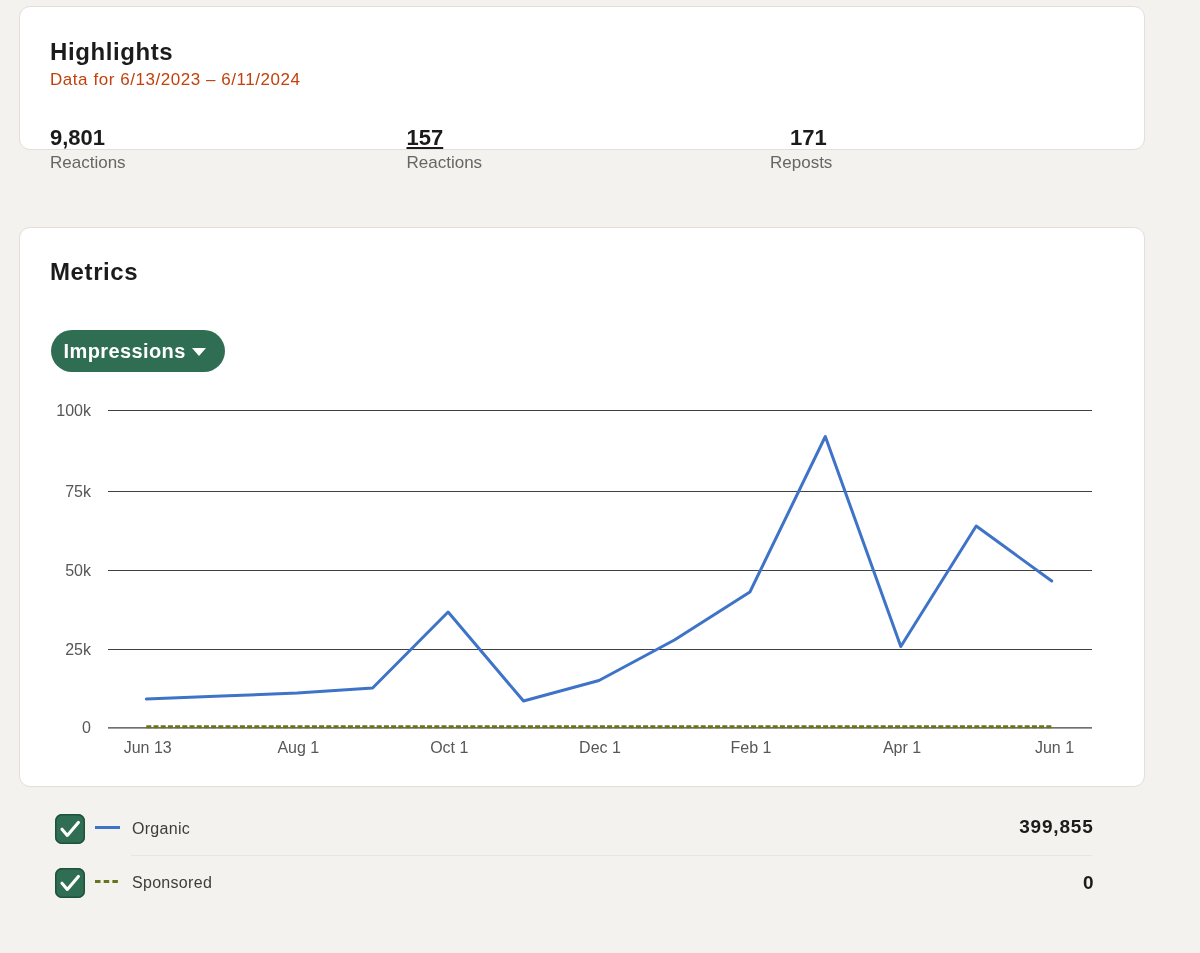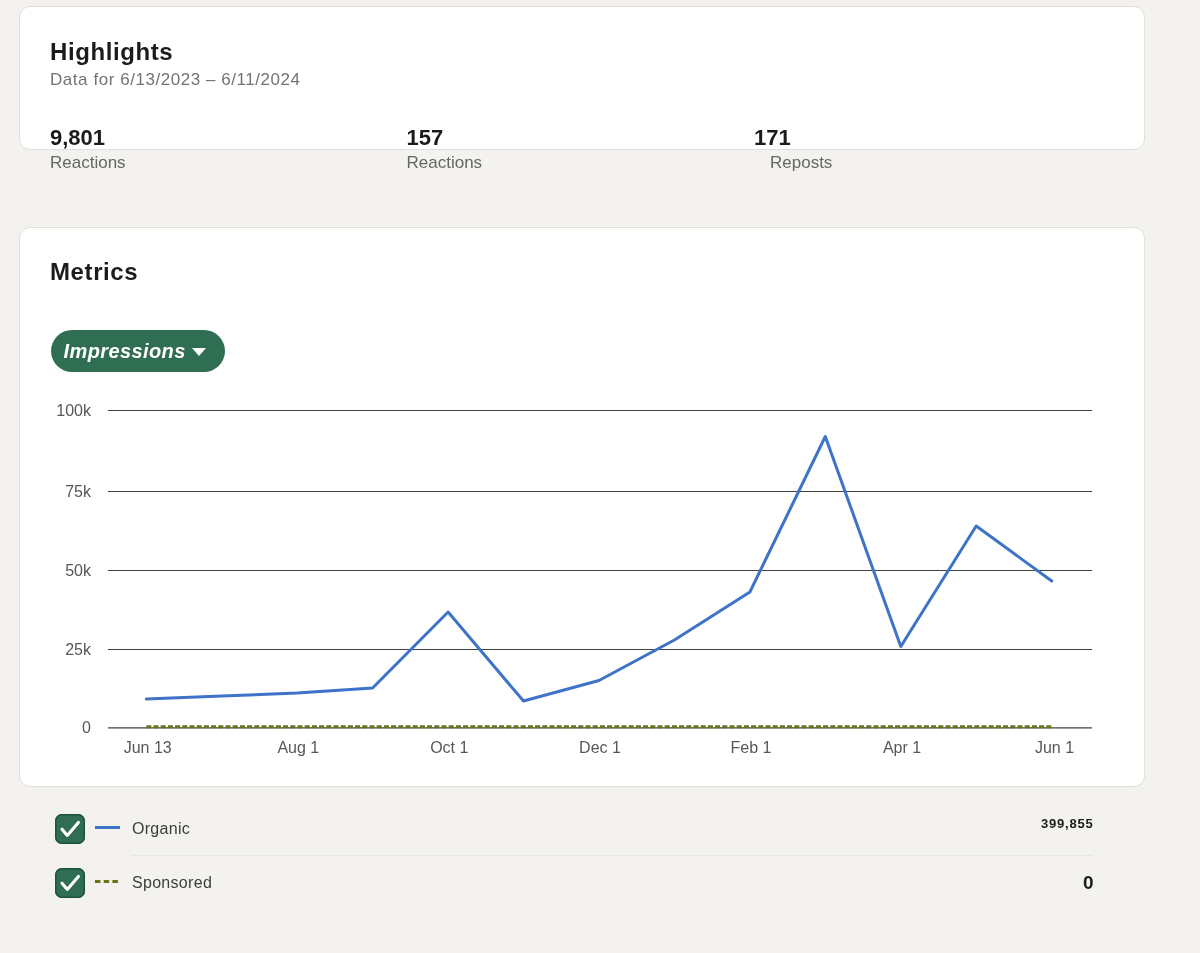--- a/index.html
+++ b/index.html
@@ -1,44 +1,44 @@
 <!DOCTYPE html>
 <html><head>
 <meta charset="utf-8">
 <style>
   html,body{margin:0;padding:0;}
   body{width:1200px;height:953px;background:#f4f2ee;font-family:"Liberation Sans",sans-serif;position:relative;overflow:hidden;}
   .card{position:absolute;left:19px;width:1126px;background:#ffffff;border:1px solid #e2dfda;border-radius:11px;box-sizing:border-box;}
   .abs{position:absolute;}
   .t-title{font-size:24px;font-weight:bold;color:#1b1b1b;line-height:1;letter-spacing:0.6px;}
-  .t-sub{font-size:17px;color:#737373;line-height:1;letter-spacing:0.55px;}
+  .t-sub{font-size:17px;color:#c2410c;line-height:1;letter-spacing:0.55px;}
   .t-val{font-size:22px;font-weight:bold;color:#1b1b1b;line-height:1;text-align:center;}
   .t-lab{font-size:17px;color:#666666;line-height:1;}
 </style>
 </head>
 <body>
 
 <div class="card" style="top:6px;height:144px;">
   <div class="abs t-title" style="left:30px;top:33px;">Highlights</div>
   <div class="abs t-sub" style="left:30px;top:64px;">Data for 6/13/2023 – 6/11/2024</div>
 
   <div class="abs t-val" style="left:30px;top:120px;">9,801</div>
   <div class="abs t-lab" style="left:30px;top:147px;">Reactions</div>
 
-  <div class="abs t-val" style="left:386.5px;top:120px;">157</div>
+  <div class="abs t-val" style="left:386.5px;top:120px;text-decoration:underline;">157</div>
   <div class="abs t-lab" style="left:386.5px;top:147px;">Reactions</div>
 
-  <div class="abs t-val" style="left:734px;top:120px;">171</div>
+  <div class="abs t-val" style="left:770px;top:120px;">171</div>
   <div class="abs t-lab" style="left:750px;top:147px;">Reposts</div>
 </div>
 
 <div class="card" style="top:227px;height:560px;">
   <div class="abs t-title" style="left:30px;top:32px;">Metrics</div>
 
-  <div class="abs" style="left:30.5px;top:102px;width:174px;height:42px;background:#2f6e53;border-radius:21px;font-style:italic;">
+  <div class="abs" style="left:30.5px;top:102px;width:174px;height:42px;background:#2f6e53;border-radius:21px;">
     <span class="abs" style="left:13px;top:11px;font-size:20px;font-weight:bold;color:#ffffff;line-height:1;letter-spacing:0.4px;">Impressions</span>
     <span class="abs" style="left:141px;top:18px;width:0;height:0;border-left:7px solid transparent;border-right:7px solid transparent;border-top:8px solid #ffffff;"></span>
   </div>
 
   <svg class="abs" style="left:-1px;top:-1px;" width="1126" height="708" viewBox="0 0 1126 708">
 
     <g stroke="#414141" stroke-width="1">
       <line x1="89" y1="183.5" x2="1073" y2="183.5"></line>
       <line x1="89" y1="264.5" x2="1073" y2="264.5"></line>
       <line x1="89" y1="343.5" x2="1073" y2="343.5"></line>
@@ -72,21 +72,21 @@
 
   <div class="abs" style="left:34.5px;top:586px;width:30px;height:30px;background:#2f6e53;border-radius:7px;box-shadow:inset 0 0 0 1.5px #1e5239;">
     <svg width="30" height="30" viewBox="0 0 30 30">
         <polyline points="7,15.2 12.3,21.4 23.4,8.4" fill="none" stroke="#ffffff" stroke-width="3.1" stroke-linecap="round" stroke-linejoin="round"></polyline>
       </svg>
   </div>
   <svg class="abs" style="left:75px;top:598px;" width="25" height="3">
       <line x1="0" y1="1.5" x2="25" y2="1.5" stroke="#3e73c8" stroke-width="3"></line>
     </svg>
   <div class="abs" style="left:112px;top:593px;font-size:16px;color:#3d3d3d;line-height:1;letter-spacing:0.3px;text-align:center;">Organic</div>
-  <div class="abs" style="right:50.5px;top:589px;font-size:13px;font-weight:bold;color:#1b1b1b;line-height:1;letter-spacing:0.8px;text-align:right;">399,855</div>
+  <div class="abs" style="right:50.5px;top:589px;font-size:19px;font-weight:bold;color:#1b1b1b;line-height:1;letter-spacing:0.8px;text-align:right;">399,855</div>
 
   <div class="abs" style="left:111px;top:627px;width:961px;height:1px;background:#e6e6e6;"></div>
 
   <div class="abs" style="left:34.5px;top:640.4px;width:30px;height:30px;background:#2f6e53;border-radius:7px;box-shadow:inset 0 0 0 1.5px #1e5239;">
     <svg width="30" height="30" viewBox="0 0 30 30">
         <polyline points="7,15.2 12.3,21.4 23.4,8.4" fill="none" stroke="#ffffff" stroke-width="3.1" stroke-linecap="round" stroke-linejoin="round"></polyline>
       </svg>
   </div>
   <svg class="abs" style="left:75px;top:652px;" width="25" height="3">
       <line x1="0" y1="1.5" x2="25" y2="1.5" stroke="#6a731a" stroke-width="3" stroke-dasharray="5.5 3.2"></line>

